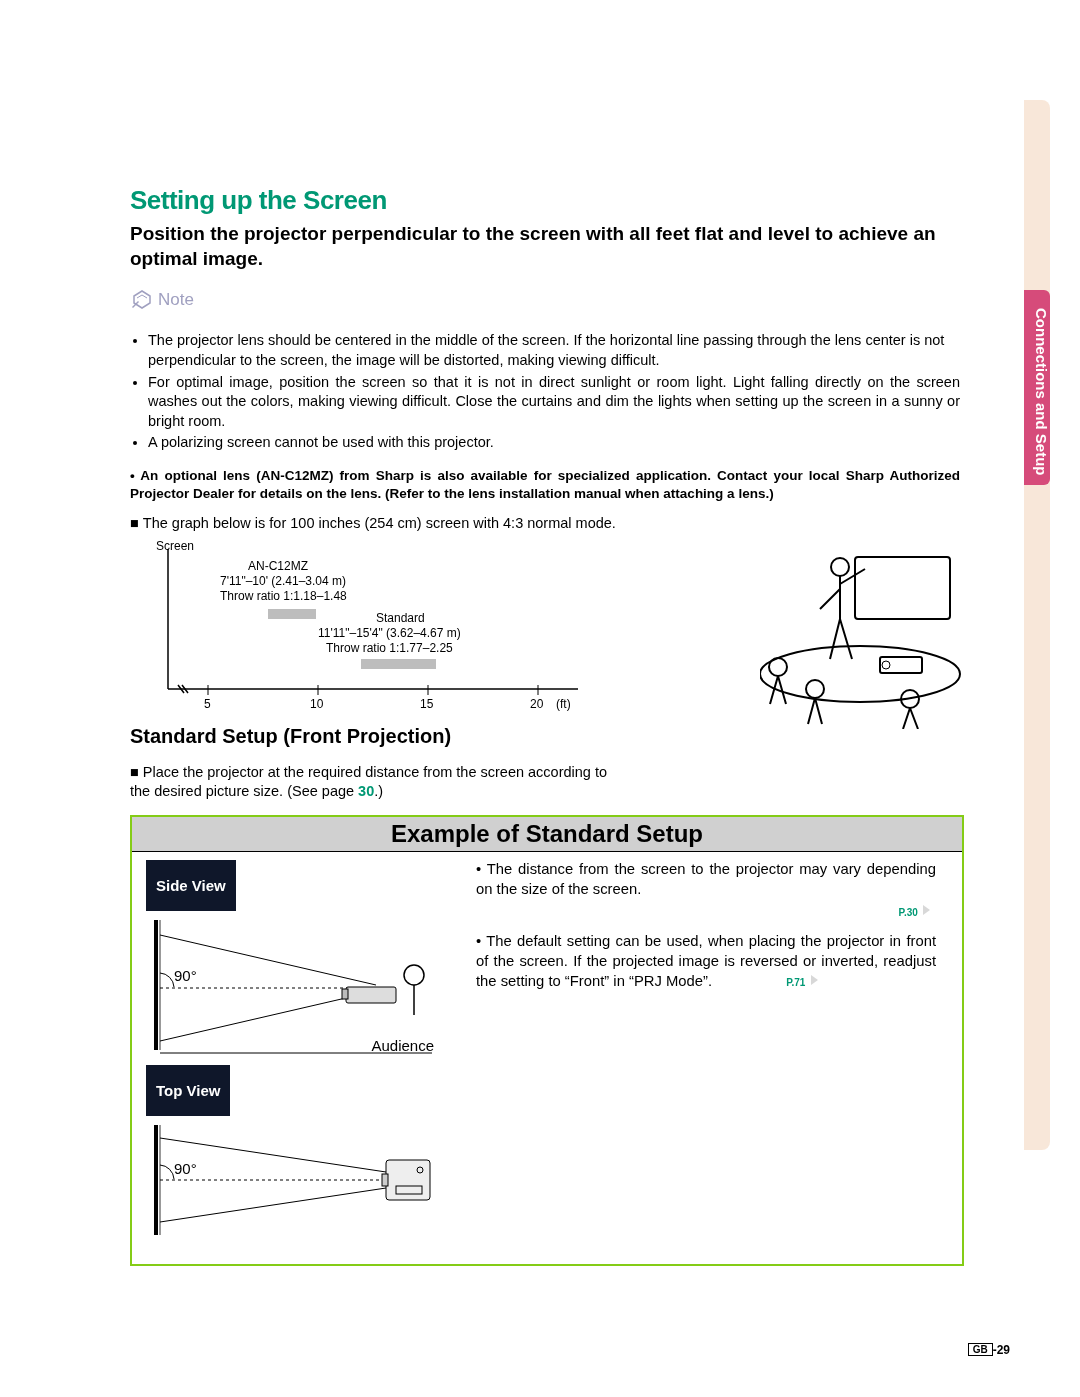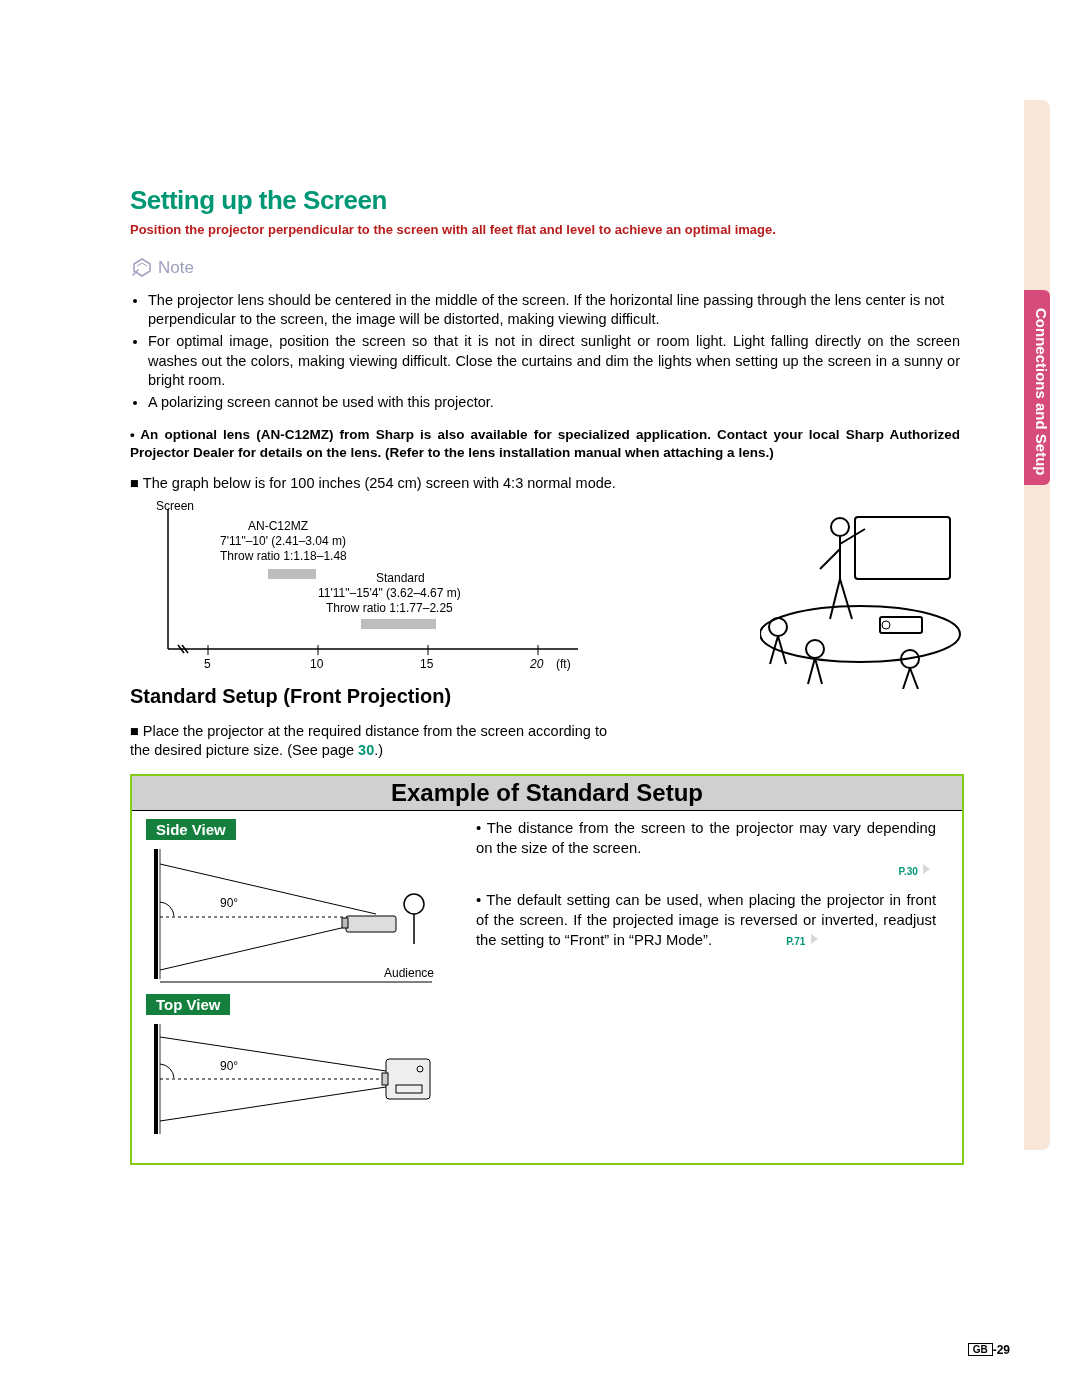--- a/index.html
+++ b/index.html
@@ -44,33 +44,33 @@
     box-sizing: border-box;
   }
   h1.green {
     color: #009874;
     font-size: 26px;
     font-weight: 900;
     margin: 0 0 6px 0;
     letter-spacing: -0.5px;
   }
   .intro {
-    color: #b91c1c;
-    font-size: 13px;
+    color: #000000;
+    font-size: 19px;
     font-weight: bold;
     margin: 0 0 18px 0;
     line-height: 1.3;
   }
   .note-row {
     display: flex;
     align-items: center;
     gap: 6px;
     color: #a0a0c0;
     font-size: 17px;
-    margin: 0 0 12px 0;
+    margin: 0 0 20px 0;
   }
   .note-icon svg { display: block; }
   ul.bullets {
     margin: 0 0 10px 0;
     padding-left: 18px;
     font-size: 14.5px;
     line-height: 1.35;
   }
   ul.bullets li { margin: 0 0 2px 0; }
   .bolditem {
@@ -133,35 +133,35 @@
   }
   .example-body {
     display: flex;
     padding: 8px 14px 14px 14px;
     gap: 20px;
   }
   .left-col { width: 310px; }
   .right-col { width: 460px; font-size: 14.8px; line-height: 1.35; }
   .black-label {
     display: inline-block;
-    background: #15803d;
+    background: #0f172a;
     color: #fff;
     font-size: 15px;
     font-weight: bold;
-    padding: 2px 10px;
+    padding: 17px 10px;
     margin-bottom: 4px;
   }
   .diagram {
     width: 290px;
     height: 140px;
     position: relative;
     margin-bottom: 10px;
   }
   .diagram svg { width: 100%; height: 100%; }
-  .diagram .dlbl { position: absolute; font-size: 12px; margin-left: 46px; }
+  .diagram .dlbl { position: absolute; font-size: 15px; }
   .right-col .item { margin-bottom: 10px; text-align: justify; }
   .pref {
     display: inline-block;
     color: #009874;
     font-weight: bold;
     font-size: 10px;
     margin-left: 30px;
   }
   .chev {
     display: inline-block;
@@ -237,21 +237,21 @@
       <span class="lbl" style="left:18px; top:0;">Screen</span>
       <span class="lbl" style="left:110px; top:20px;">AN-C12MZ</span>
       <span class="lbl" style="left:82px; top:35px;">7'11"–10' (2.41–3.04 m)</span>
       <span class="lbl" style="left:82px; top:50px;">Throw ratio 1:1.18–1.48</span>
       <span class="lbl" style="left:238px; top:72px;">Standard</span>
       <span class="lbl" style="left:180px; top:87px;">11'11"–15'4" (3.62–4.67 m)</span>
       <span class="lbl" style="left:188px; top:102px;text-align:center;">Throw ratio 1:1.77–2.25</span>
       <span class="lbl" style="left:66px; top:158px;">5</span>
       <span class="lbl" style="left:172px; top:158px;">10</span>
       <span class="lbl" style="left:282px; top:158px;">15</span>
-      <span class="lbl" style="left:392px; top:158px;font-style:italic;">20</span>
+      <span class="lbl" style="left:392px; top:158px;">20</span>
       <span class="lbl" style="left:418px; top:158px;">(ft)</span>
     </div>
 
     <div class="illus">
       <svg viewBox="0 0 220 190">
 
         <rect x="95" y="18" width="95" height="62" rx="3" fill="none" stroke="#000" stroke-width="2"></rect>
 
         <circle cx="80" cy="28" r="9" fill="none" stroke="#000" stroke-width="2"></circle>
         <path d="M80 37 L80 80 M80 50 L60 70 M80 45 L105 30 M80 80 L70 120 M80 80 L92 120" stroke="#000" stroke-width="2" fill="none"></path>

